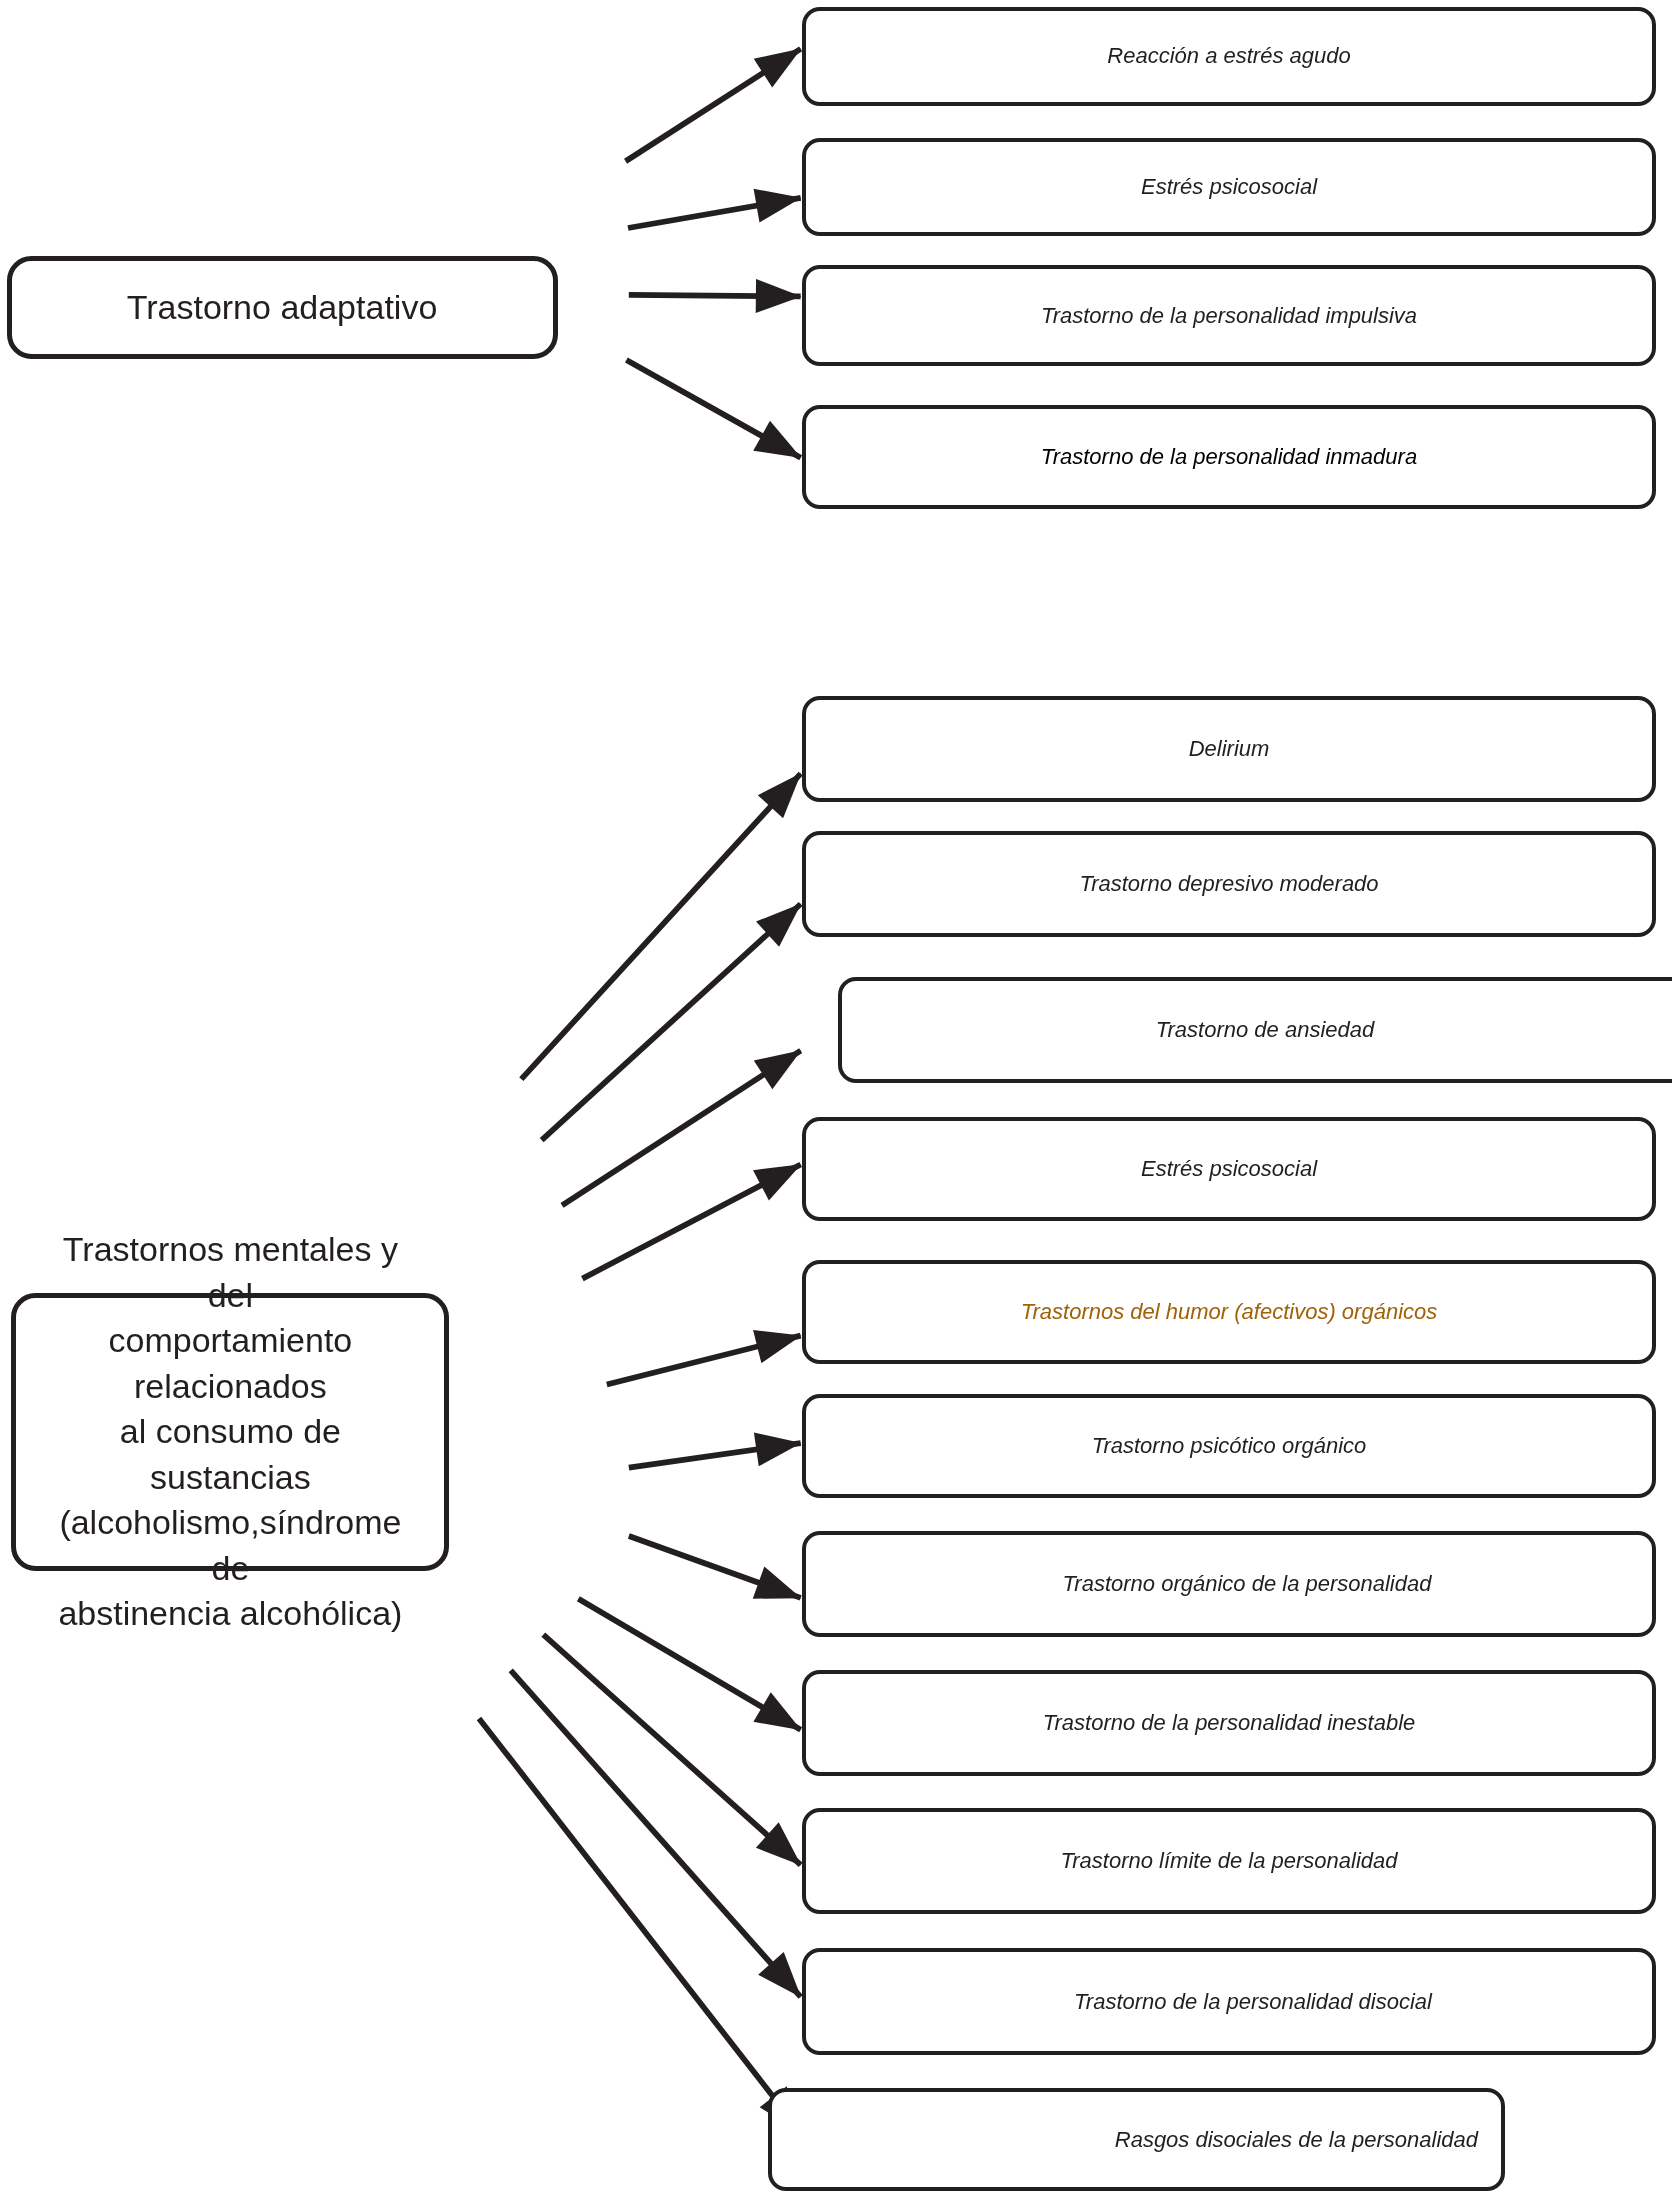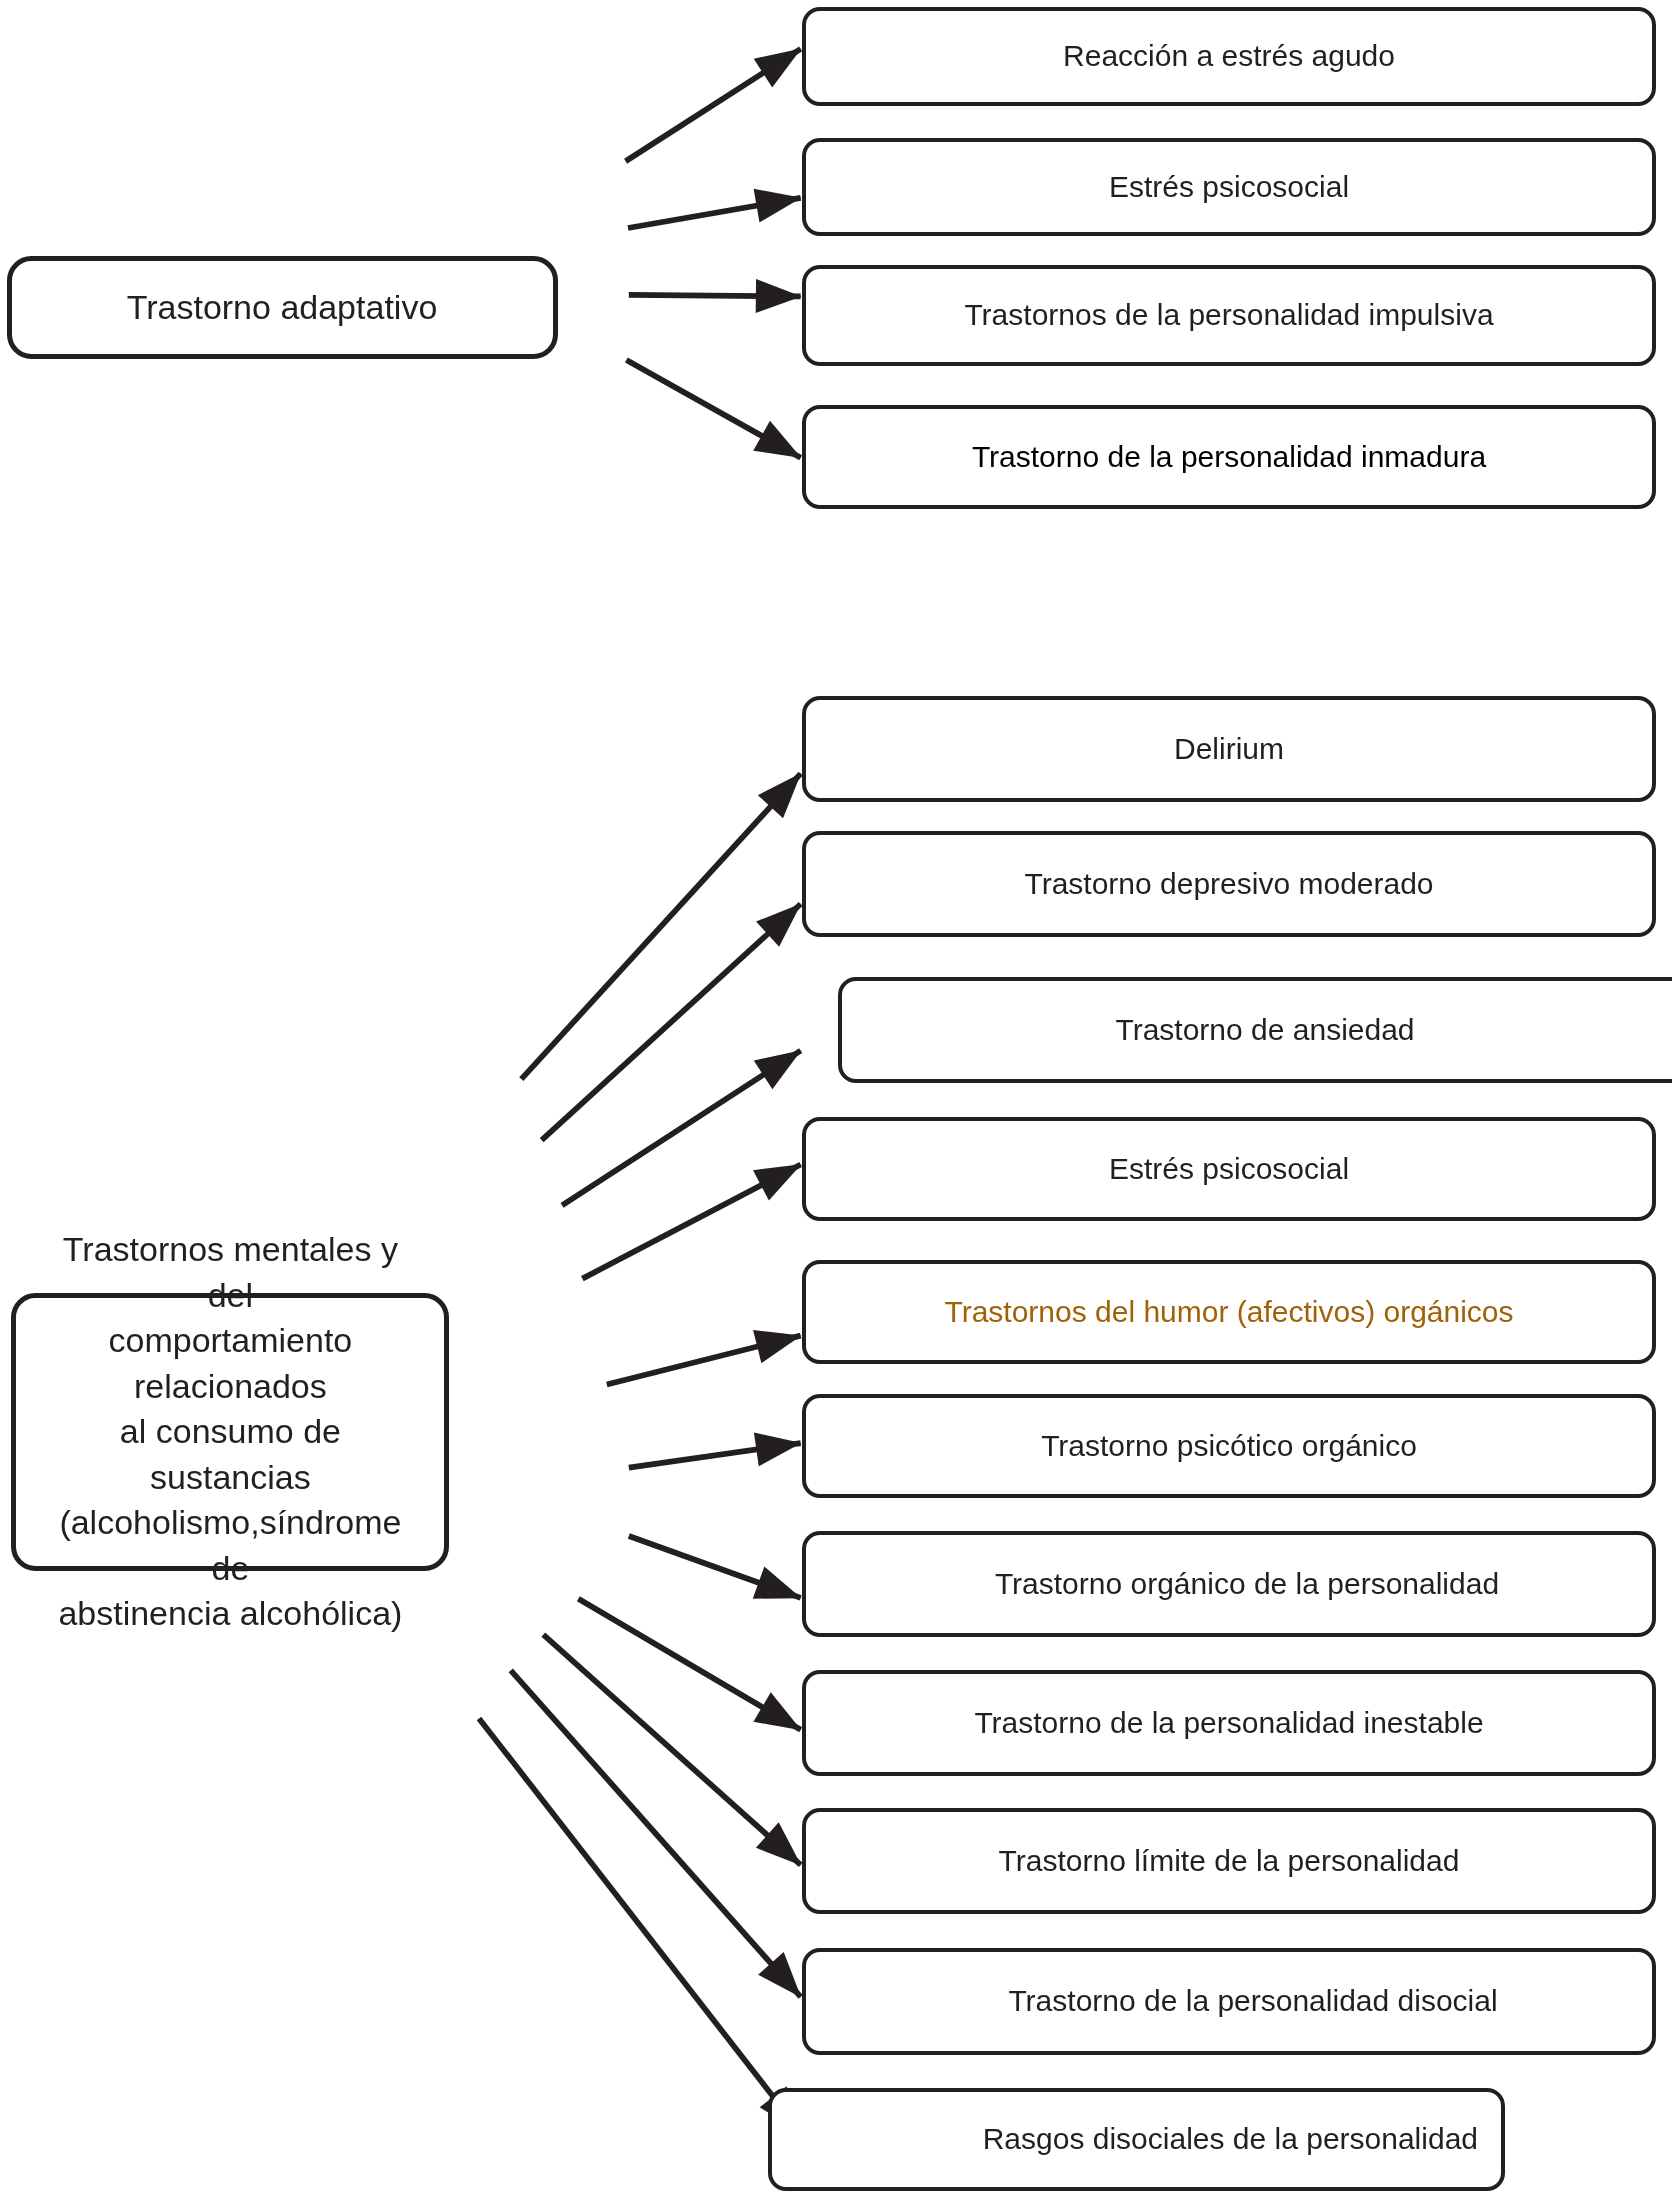--- a/index.html
+++ b/index.html
@@ -31,22 +31,23 @@
     border-radius: 24.4px;
   }
   .node.target {
     border-radius: 18px;
   }
   .label {
     display: block;
     padding: 0 23px;
   }
   .node.target .label {
-    font-size: 30px;
+    font-size: 22px;
     line-height: 1.15;
+    font-style: italic;
   }
   .node.source .label {
     font-size: 34px;
     line-height: 1.34;
   }
   .label .line {
     display: block;
   }
 </style>
 </head>
@@ -80,21 +81,21 @@
         <span class="line">Trastorno adaptativo</span>
       </span>
     </div>
     <div class="node target" style="left: 802px; top: 6.5px; width: 854px; height: 99px; border: 4.9px solid rgb(35, 31, 32);">
       <span class="label" style="color: rgb(35, 31, 32);">Reacción a estrés agudo</span>
     </div>
     <div class="node target" style="left: 802px; top: 138px; width: 854px; height: 98px; border: 4.9px solid rgb(35, 31, 32);">
       <span class="label" style="color: rgb(35, 31, 32);">Estrés psicosocial</span>
     </div>
     <div class="node target" style="left: 802px; top: 265px; width: 854px; height: 101px; border: 4.9px solid rgb(35, 31, 32);">
-      <span class="label" style="color: rgb(35, 31, 32);">Trastornos de la personalidad impulsiva</span>
+      <span class="label" style="color: rgb(35, 31, 32);">Trastorno de la personalidad impulsiva</span>
     </div>
     <div class="node target" style="left: 802px; top: 405px; width: 854px; height: 104px; border: 4.9px solid rgb(35, 31, 32);">
       <span class="label" style="color: #000000;">Trastorno de la personalidad inmadura</span>
     </div>
     <div class="node source" style="left: 11.4px; top: 1293px; width: 438px; height: 278px; border: 5.7px solid rgb(35, 31, 32);">
       <span class="label" style="color: rgb(35, 31, 32);">
         <span class="line">Trastornos mentales y del</span>
         <span class="line">comportamiento relacionados</span>
         <span class="line">al consumo de sustancias</span>
         <span class="line">(alcoholismo,síndrome de</span>

